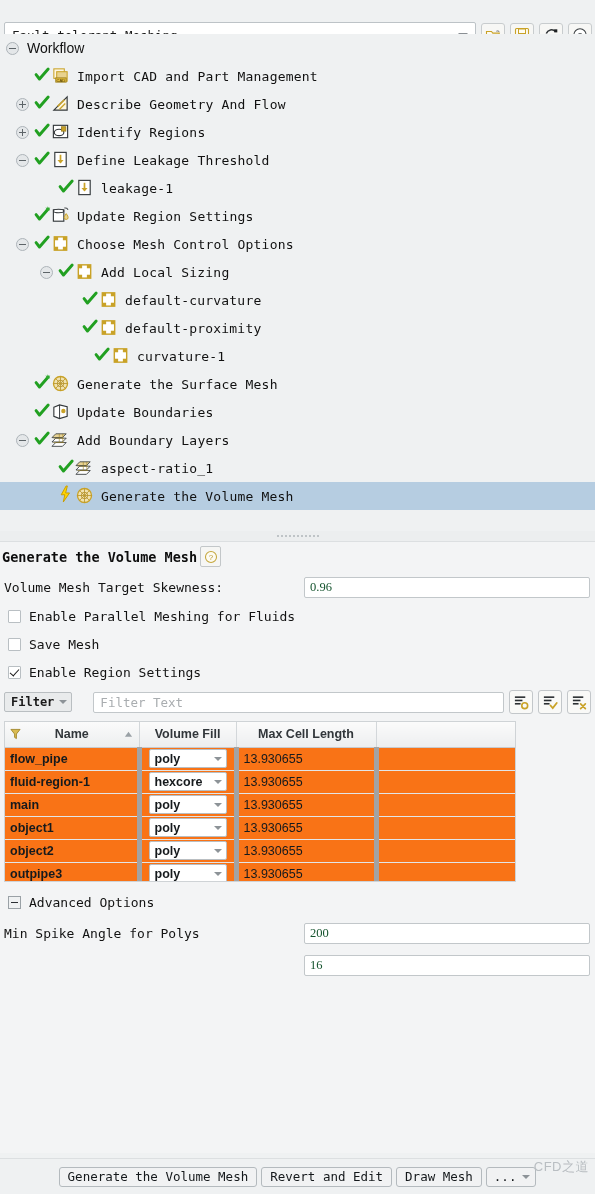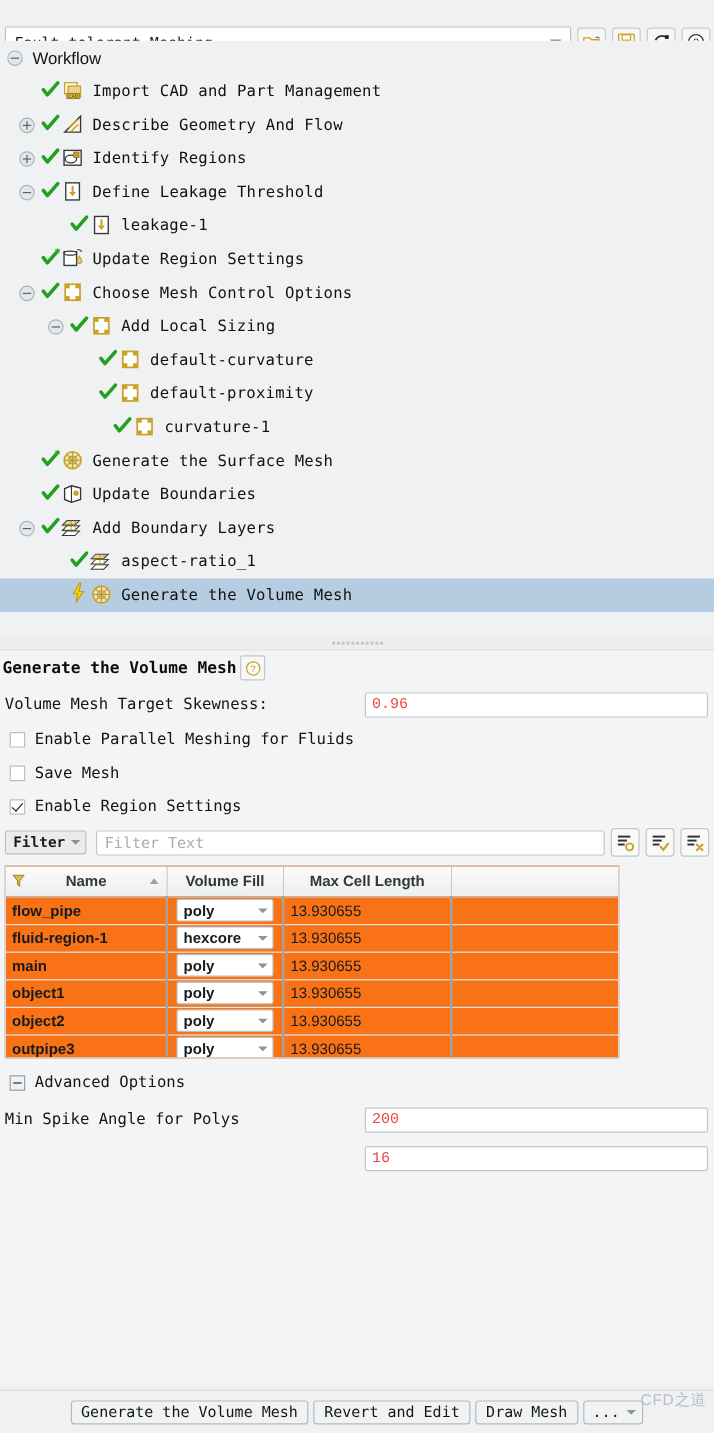--- a/index.html
+++ b/index.html
@@ -105,22 +105,22 @@
   .row .lab {
     font-size: 13px; color: #131313;
     font-family: "DejaVu Sans Mono", "Liberation Mono", monospace;
   }
   .field {
     position: absolute; right: 5px; height: 21px; background: #fff;
     border: 1px solid #c2c7ca; border-radius: 2px;
     display: flex; align-items: center; padding-left: 5px;
   }
   .field .v {
-    font-size: 12.5px; color: #ef4444;
-    font-family: Liberation Mono, monospace;
+    font-size: 12.5px; color: #14532d;
+    font-family: Liberation Serif, serif;
   }
   .cbrow { display: flex; align-items: center; height: 28px; padding-left: 8px; }
   .cb {
     width: 13px; height: 13px; background: #fff; border: 1px solid #b9bfc3;
     border-radius: 1px; position: relative; flex: 0 0 auto; margin-right: 8px;
   }
   .cb.on::after {
     content: ""; position: absolute; left: 3px; top: 0px;
     width: 4px; height: 8px; border: solid #1c1c1c;
     border-width: 0 1.6px 1.6px 0; transform: rotate(42deg);
@@ -137,21 +137,21 @@
     border-radius: 2px; display: flex; align-items: center; padding: 0 4px 0 6px;
   }
   .fbtn .t { font-size: 12px; font-weight: bold; color: #1a1a1a;
     font-family: "DejaVu Sans Mono", "Liberation Mono", monospace; }
   .fbtn .caret {
     width: 0; height: 0; margin-left: 5px;
     border-left: 4px solid transparent; border-right: 4px solid transparent;
     border-top: 4px solid #8d9398;
   }
   .ftext {
-    flex: 1 1 auto; height: 21px; margin-left: 8px; background: #fff;
+    flex: 1 1 auto; height: 21px; margin-left: 21px; background: #fff;
     border: 1px solid #c2c7ca; border-radius: 2px;
     display: flex; align-items: center; padding-left: 6px; min-width: 0;
   }
   .ftext .ph { font-size: 12.5px; color: #a9adb0;
     font-family: "DejaVu Sans Mono", "Liberation Mono", monospace; }
   .ibtn {
     width: 24px; height: 24px; margin-left: 5px; flex: 0 0 auto;
     background: #f9f9f7; border: 1px solid #c3c7ca; border-radius: 3px;
     display: flex; align-items: center; justify-content: center;
   }
@@ -163,21 +163,21 @@
   }
   table.grid { border-collapse: collapse; table-layout: fixed; width: 584px; }
   table.grid th {
     background: linear-gradient(#fbfbfb, #eceeef);
     border-right: 1px solid #d3d7da; border-bottom: 1px solid #c6cace;
     height: 25px; padding: 0 6px;
     font-family: "Liberation Sans", sans-serif; font-size: 12.5px;
     font-weight: bold; color: #31363a; position: relative;
   }
   table.grid td {
-    border-right: 2px solid #a3a3a3; border-bottom: 1px solid #e2e5e7;
+    border-right: 5px solid #a3a3a3; border-bottom: 1px solid #e2e5e7;
     height: 23px; padding: 0 5px;
     font-family: "Liberation Sans", sans-serif; font-size: 12.5px;
     color: #161a1d; white-space: nowrap;
   }
   td.name { font-weight: bold; }
   td.fillcell { padding: 0; }
   .fillsel {
     margin: 1px 2px; height: 19px; background: #fff;
     border: 1px solid #b9bec2; border-radius: 2px;
     display: flex; align-items: center; padding: 0 16px 0 5px; position: relative;

